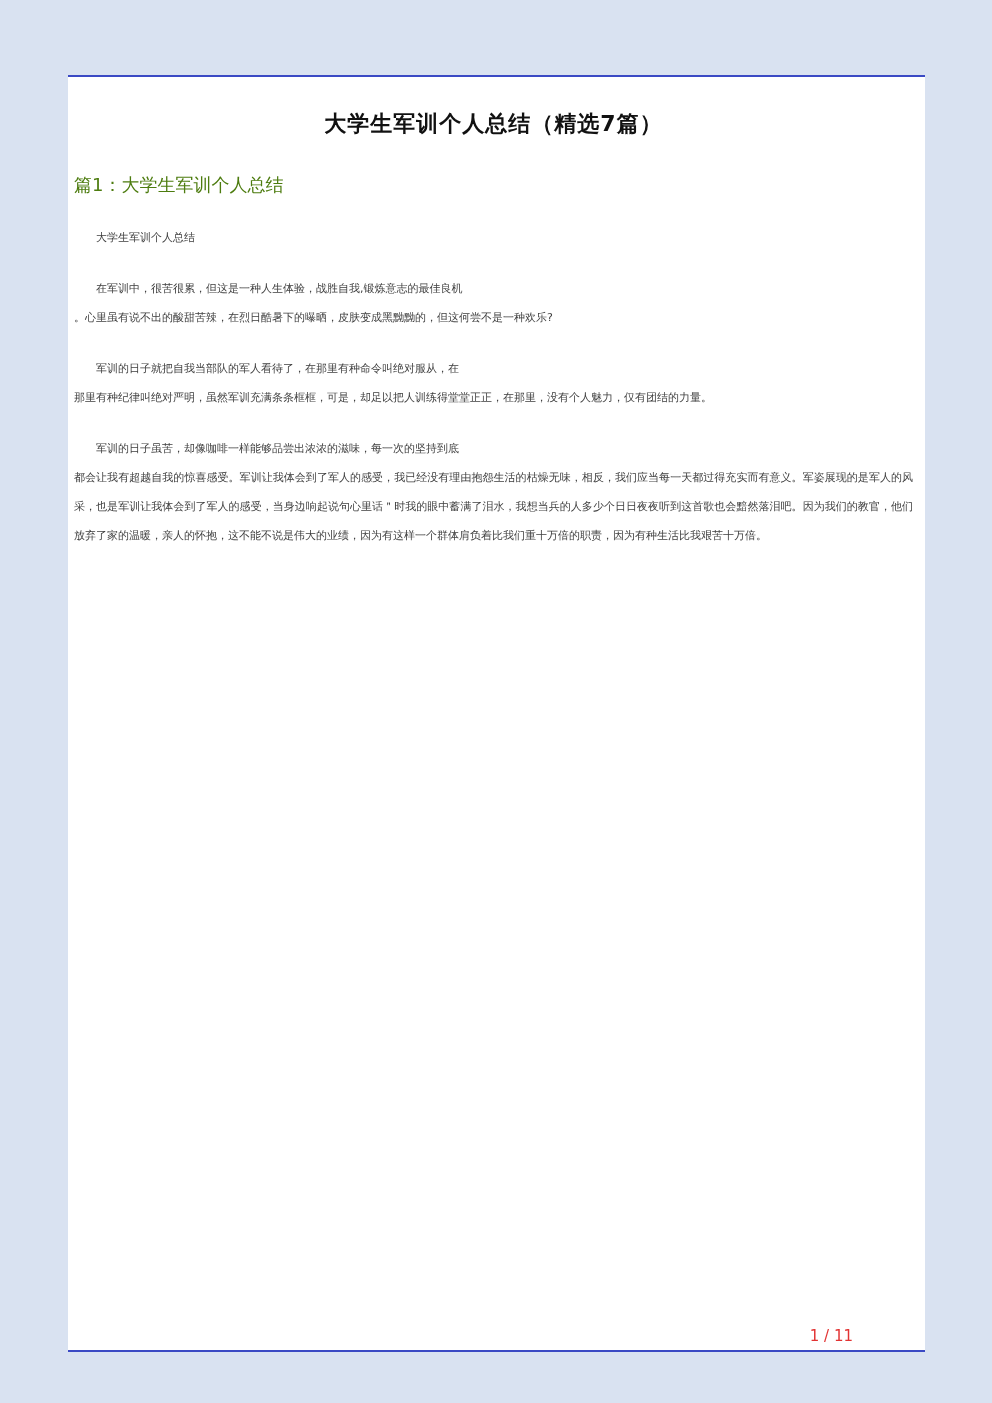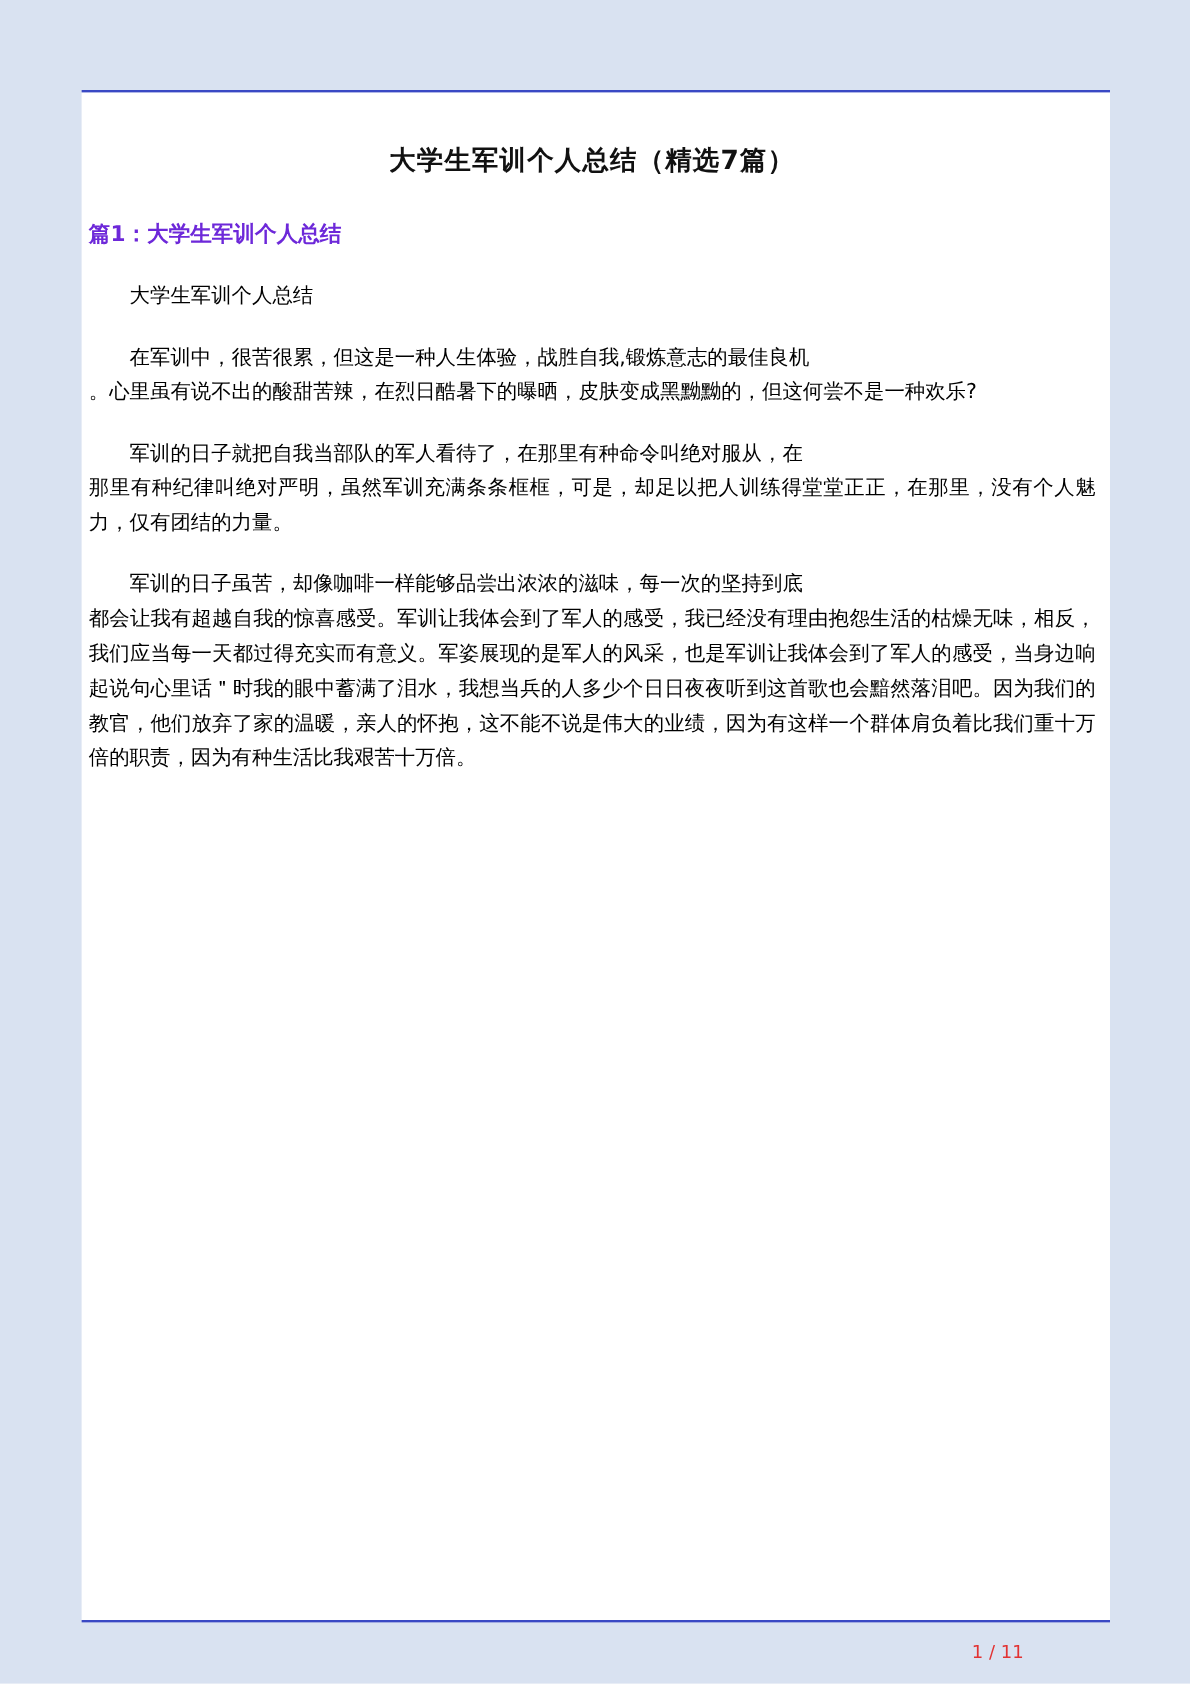--- a/index.html
+++ b/index.html
@@ -17,51 +17,51 @@
   .sheet {
     position: absolute;
     left: 68px;
     top: 75px;
     width: 857px;
     height: 1277px;
     background: #ffffff;
     border-top: 2px solid #3a49c4;
     border-bottom: 2px solid #3a49c4;
     box-sizing: border-box;
-    padding: 42px 12px 0 6px;
+    padding: 32px 12px 0 6px;
     color: #1a1a1a;
   }
   .doc-title {
     margin: 0 0 34px 0;
     text-align: center;
     font-size: 22px;
     font-weight: bold;
     color: #111111;
     letter-spacing: 1px;
   }
   .section-heading {
     margin: 0 0 26px 0;
     text-align: left;
     font-size: 18px;
-    font-weight: bold;
-    color: #6d28d9;
+    font-weight: normal;
+    color: #4d7c0f;
   }
   .para {
     margin: 0 0 22px 0;
-    font-size: 17px;
+    font-size: 11px;
     line-height: 29px;
     text-indent: 2em;
     white-space: pre-line;
     text-align: justify;
-    color: #000000;
+    color: #404040;
   }
   .footer-bar {
     position: absolute;
     left: 68px;
-    top: 1367px;
+    top: 1326px;
     width: 857px;
     text-align: right;
     box-sizing: border-box;
     padding-right: 72px;
   }
   .page-indicator {
     color: #e23333;
     font-size: 15px;
   }
 </style>

